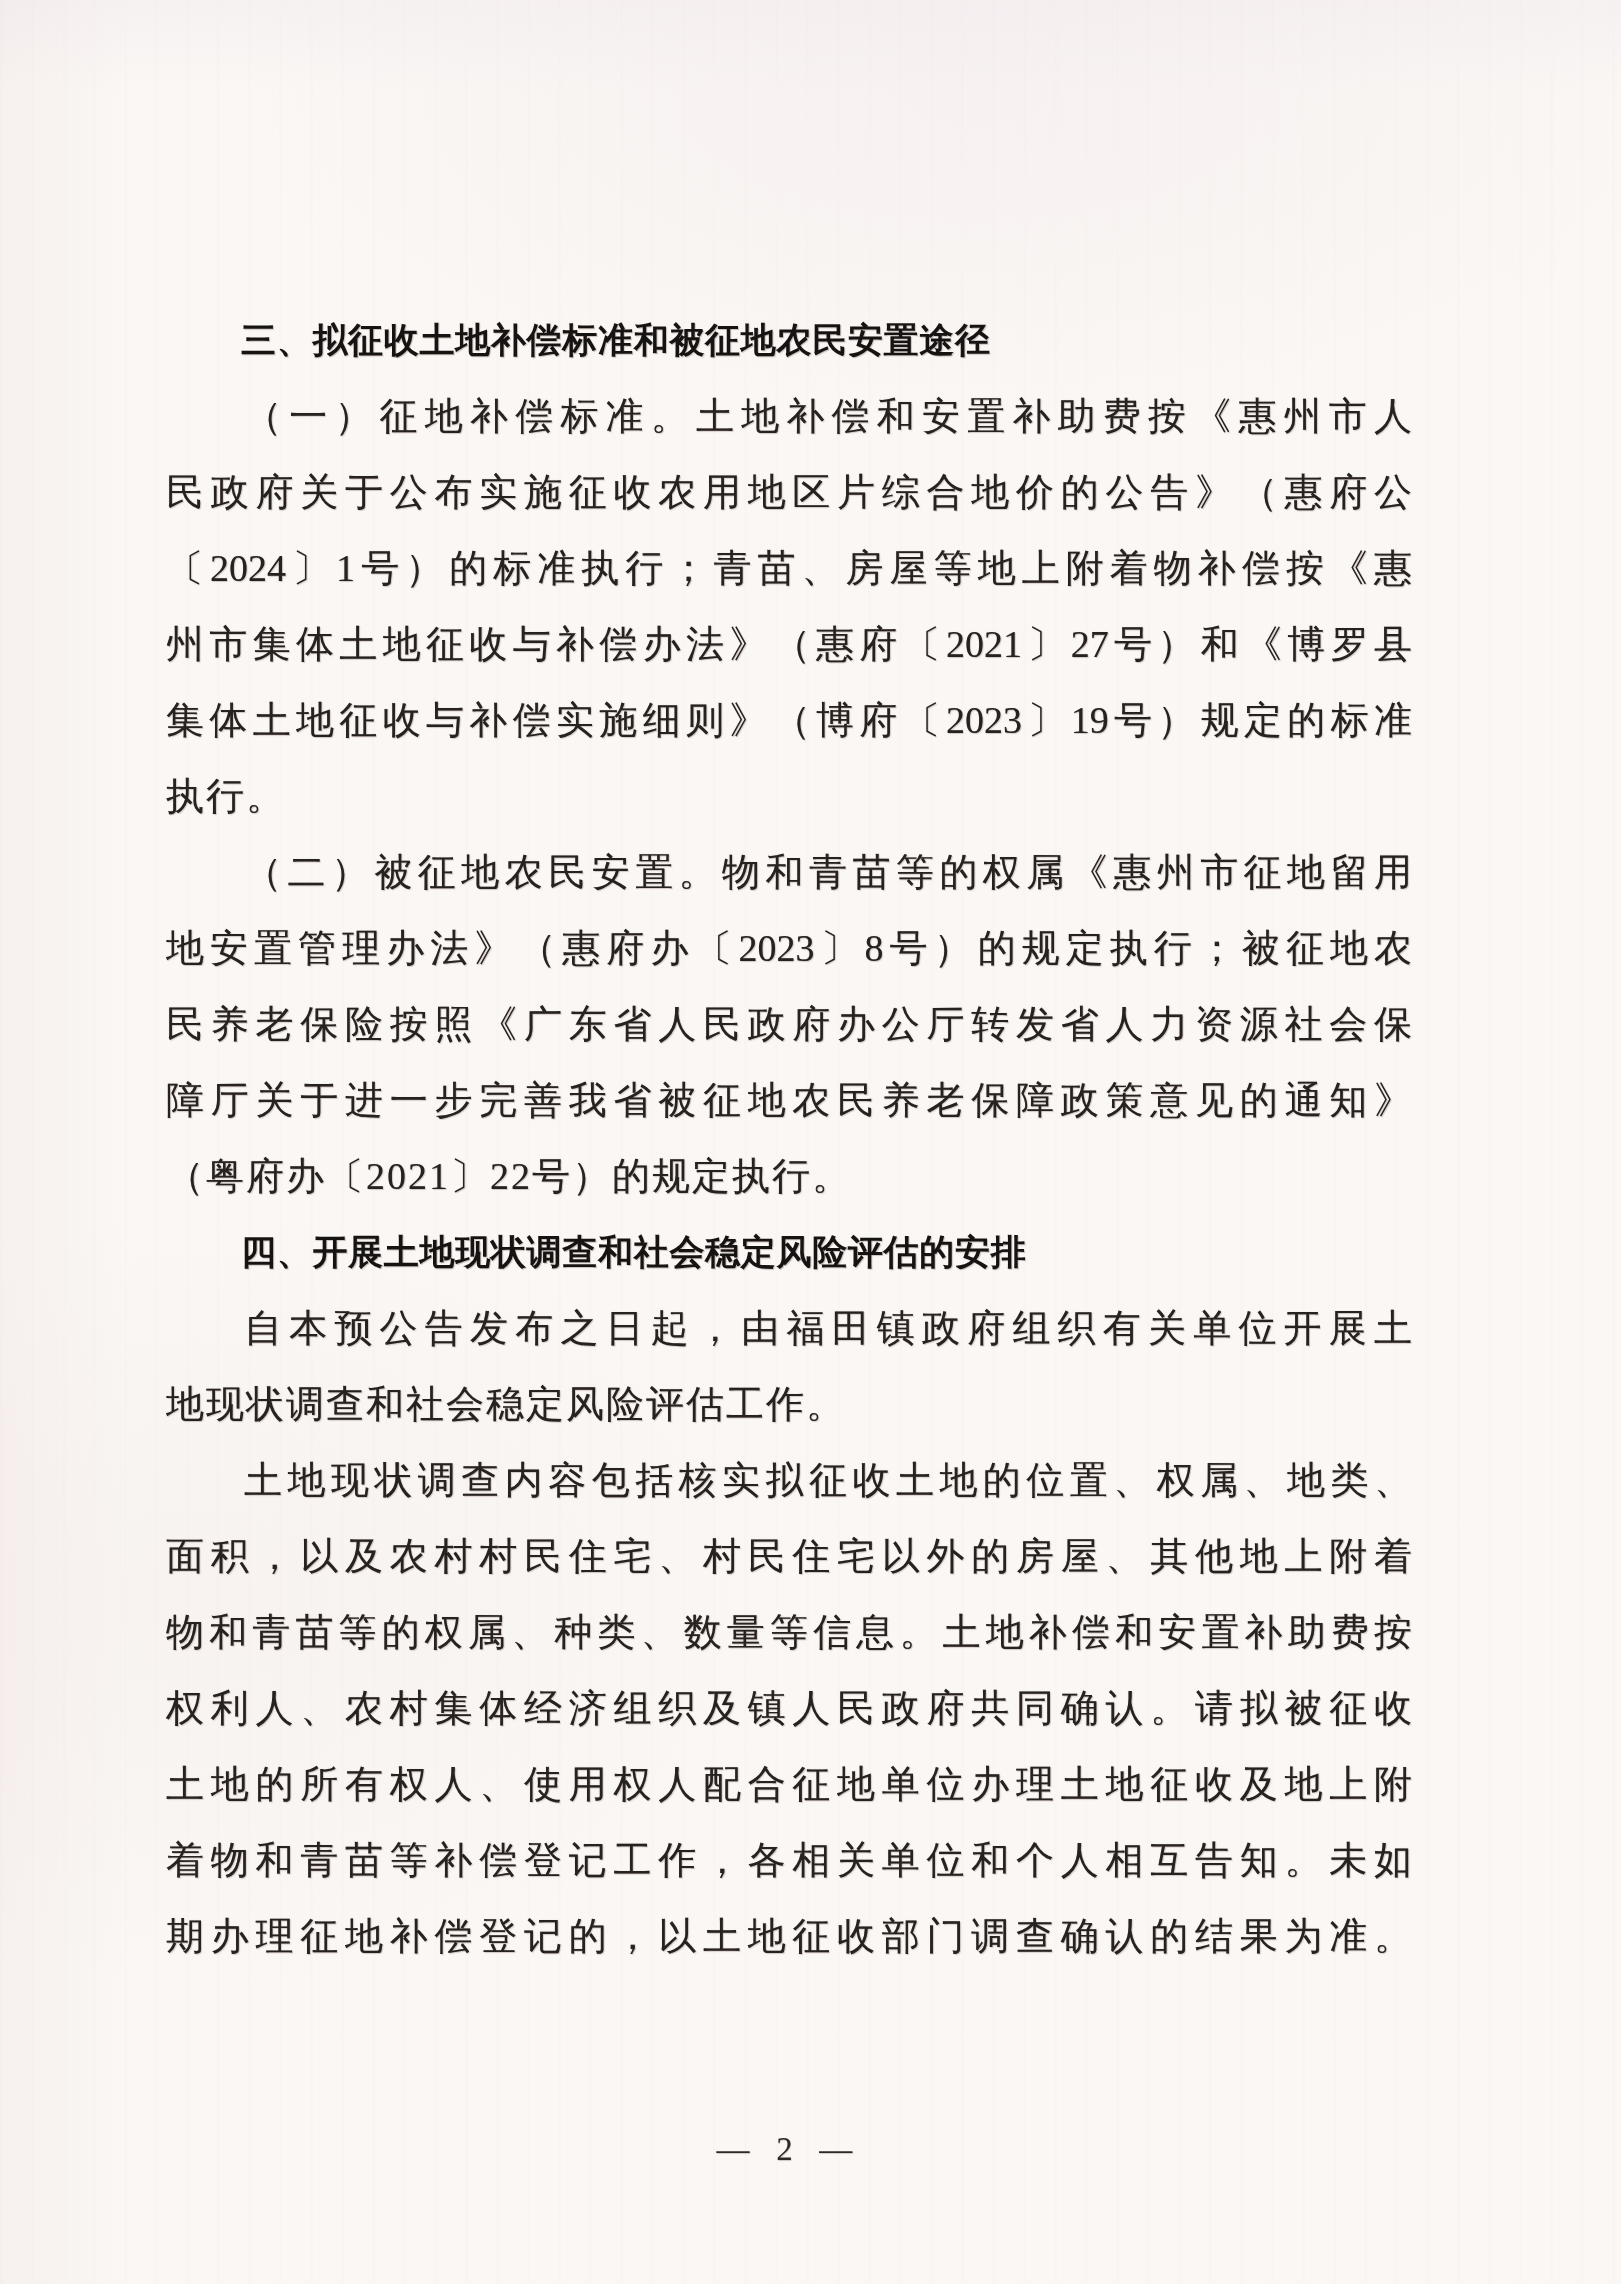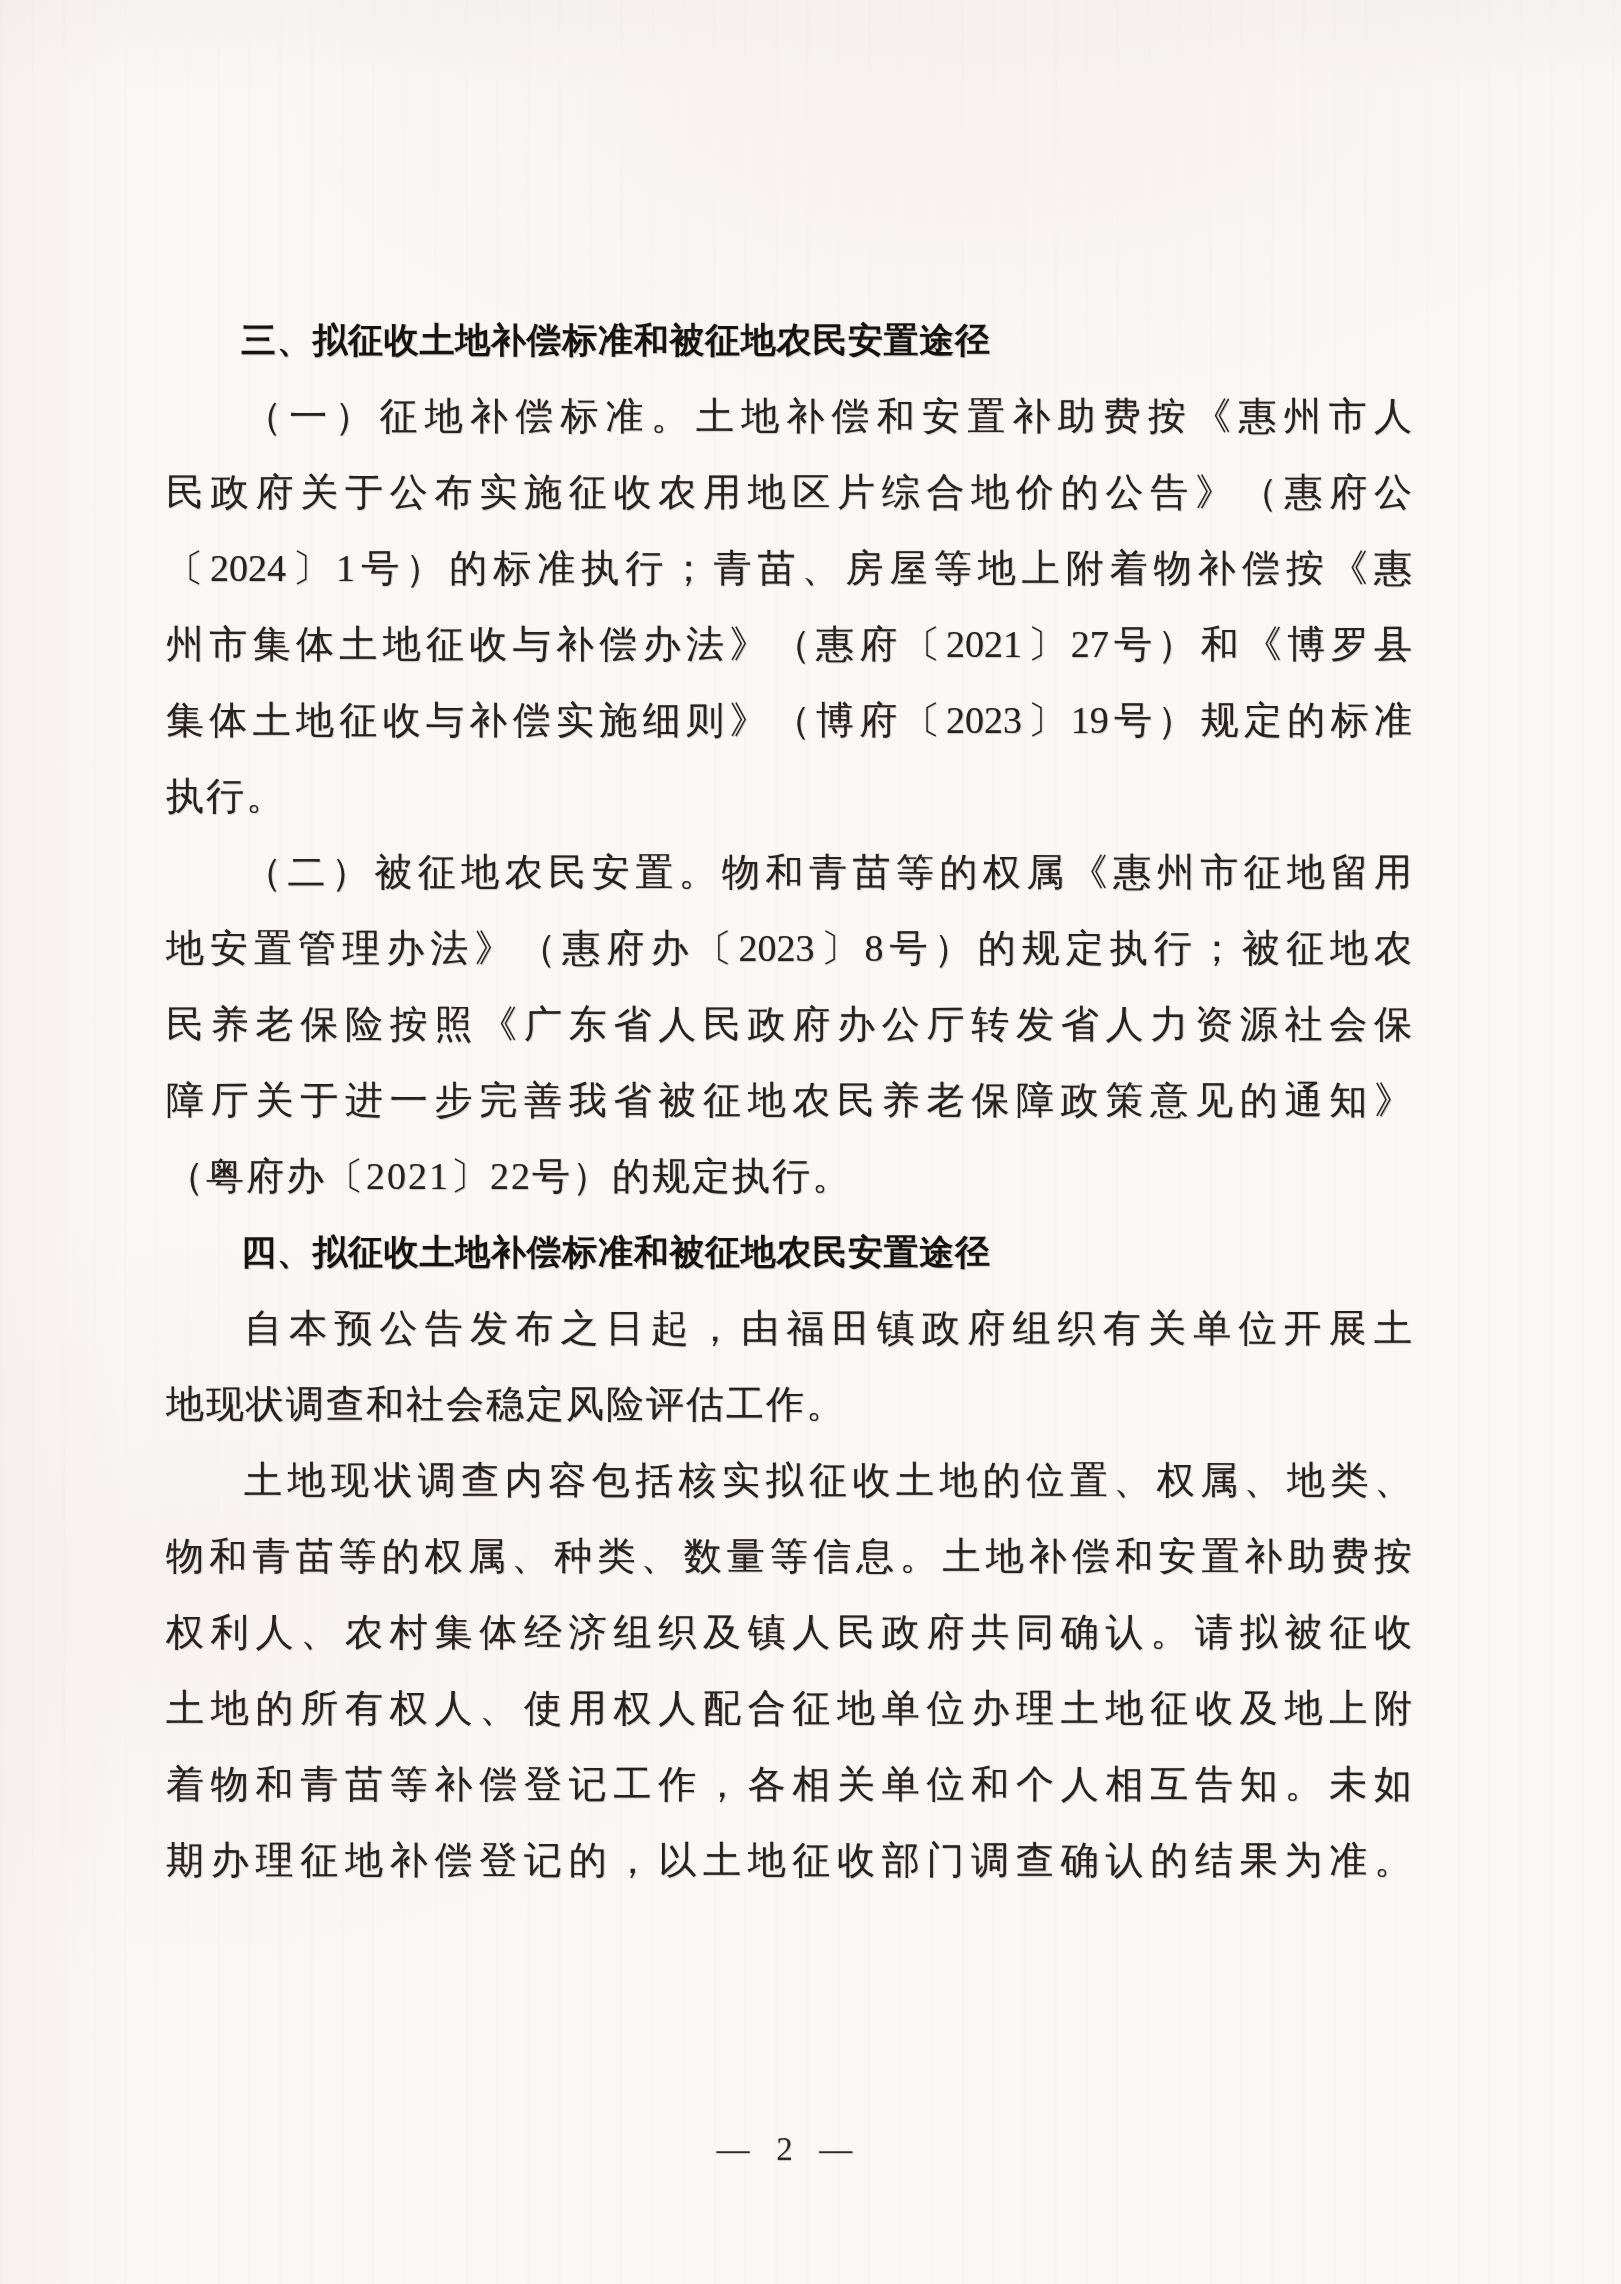--- a/index.html
+++ b/index.html
@@ -95,26 +95,27 @@
     <div class="line just">州市集体土地征收与补偿办法》（惠府〔2021〕27号）和《博罗县</div>
     <div class="line just">集体土地征收与补偿实施细则》（博府〔2023〕19号）规定的标准</div>
     <div class="line short">执行。</div>
 
     <div class="line just indent">（二）被征地农民安置。物和青苗等的权属《惠州市征地留用</div>
     <div class="line just">地安置管理办法》（惠府办〔2023〕8号）的规定执行；被征地农</div>
     <div class="line just">民养老保险按照《广东省人民政府办公厅转发省人力资源社会保</div>
     <div class="line just">障厅关于进一步完善我省被征地农民养老保障政策意见的通知》</div>
     <div class="line short">（粤府办〔2021〕22号）的规定执行。</div>
 
-    <div class="line heading">四、拟征收土地补偿标准和被征地农民安置途径</div>
+    <div class="line heading">四、开展土地现状调查和社会稳定风险评估的安排</div>
 
     <div class="line just indent">自本预公告发布之日起，由福田镇政府组织有关单位开展土</div>
     <div class="line short">地现状调查和社会稳定风险评估工作。</div>
 
     <div class="line just indent">土地现状调查内容包括核实拟征收土地的位置、权属、地类、</div>
+    <div class="line just">面积，以及农村村民住宅、村民住宅以外的房屋、其他地上附着</div>
     <div class="line just">物和青苗等的权属、种类、数量等信息。土地补偿和安置补助费按</div>
     <div class="line just">权利人、农村集体经济组织及镇人民政府共同确认。请拟被征收</div>
     <div class="line just">土地的所有权人、使用权人配合征地单位办理土地征收及地上附</div>
     <div class="line just">着物和青苗等补偿登记工作，各相关单位和个人相互告知。未如</div>
     <div class="line just">期办理征地补偿登记的，以土地征收部门调查确认的结果为准。</div>
 
   </div>
 
   <div class="page-number">— 2 —</div>
 </div>

